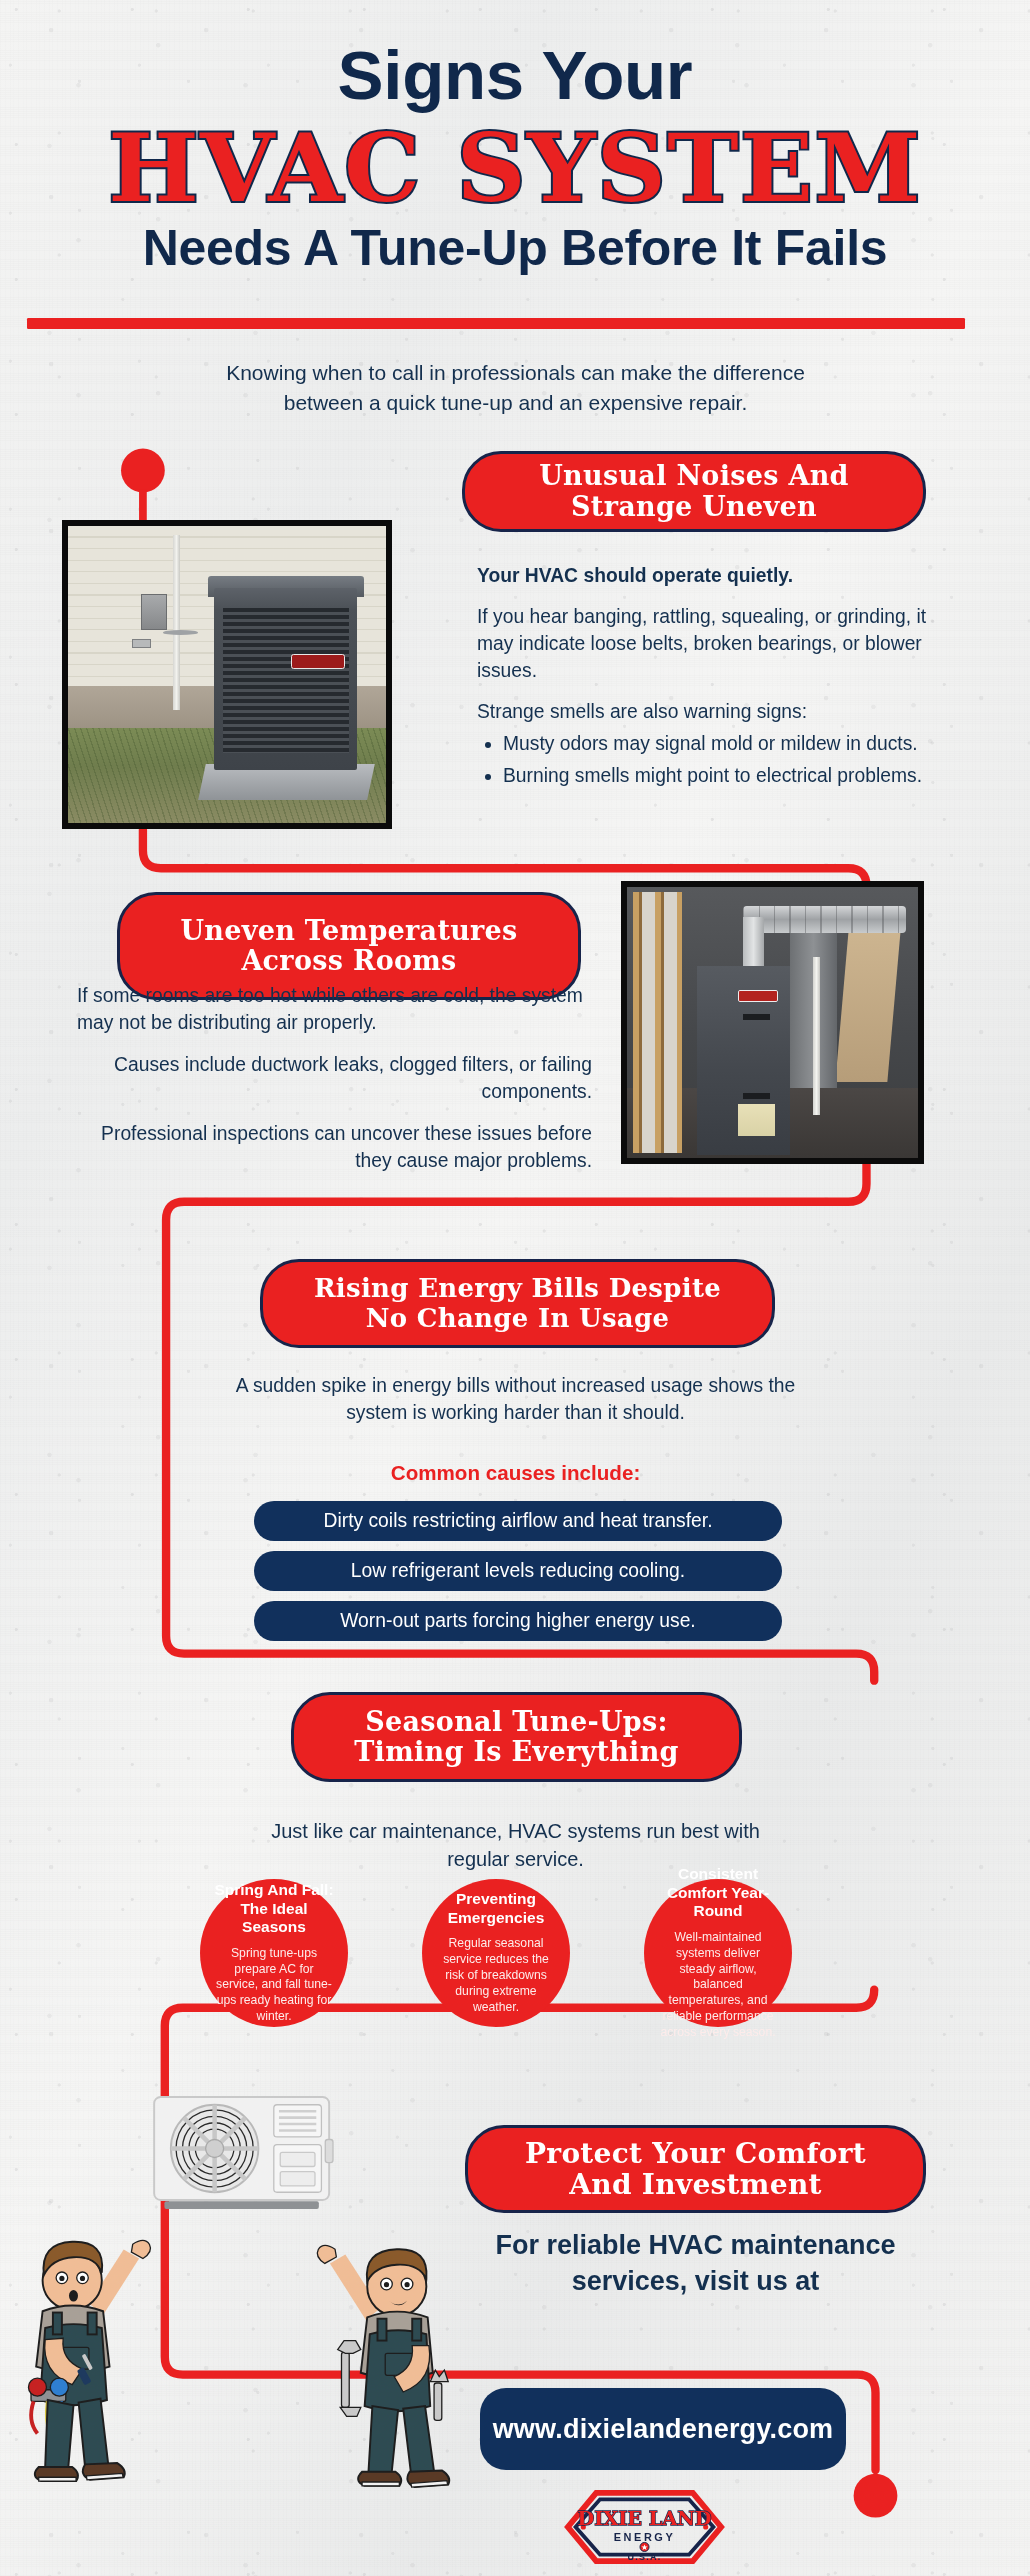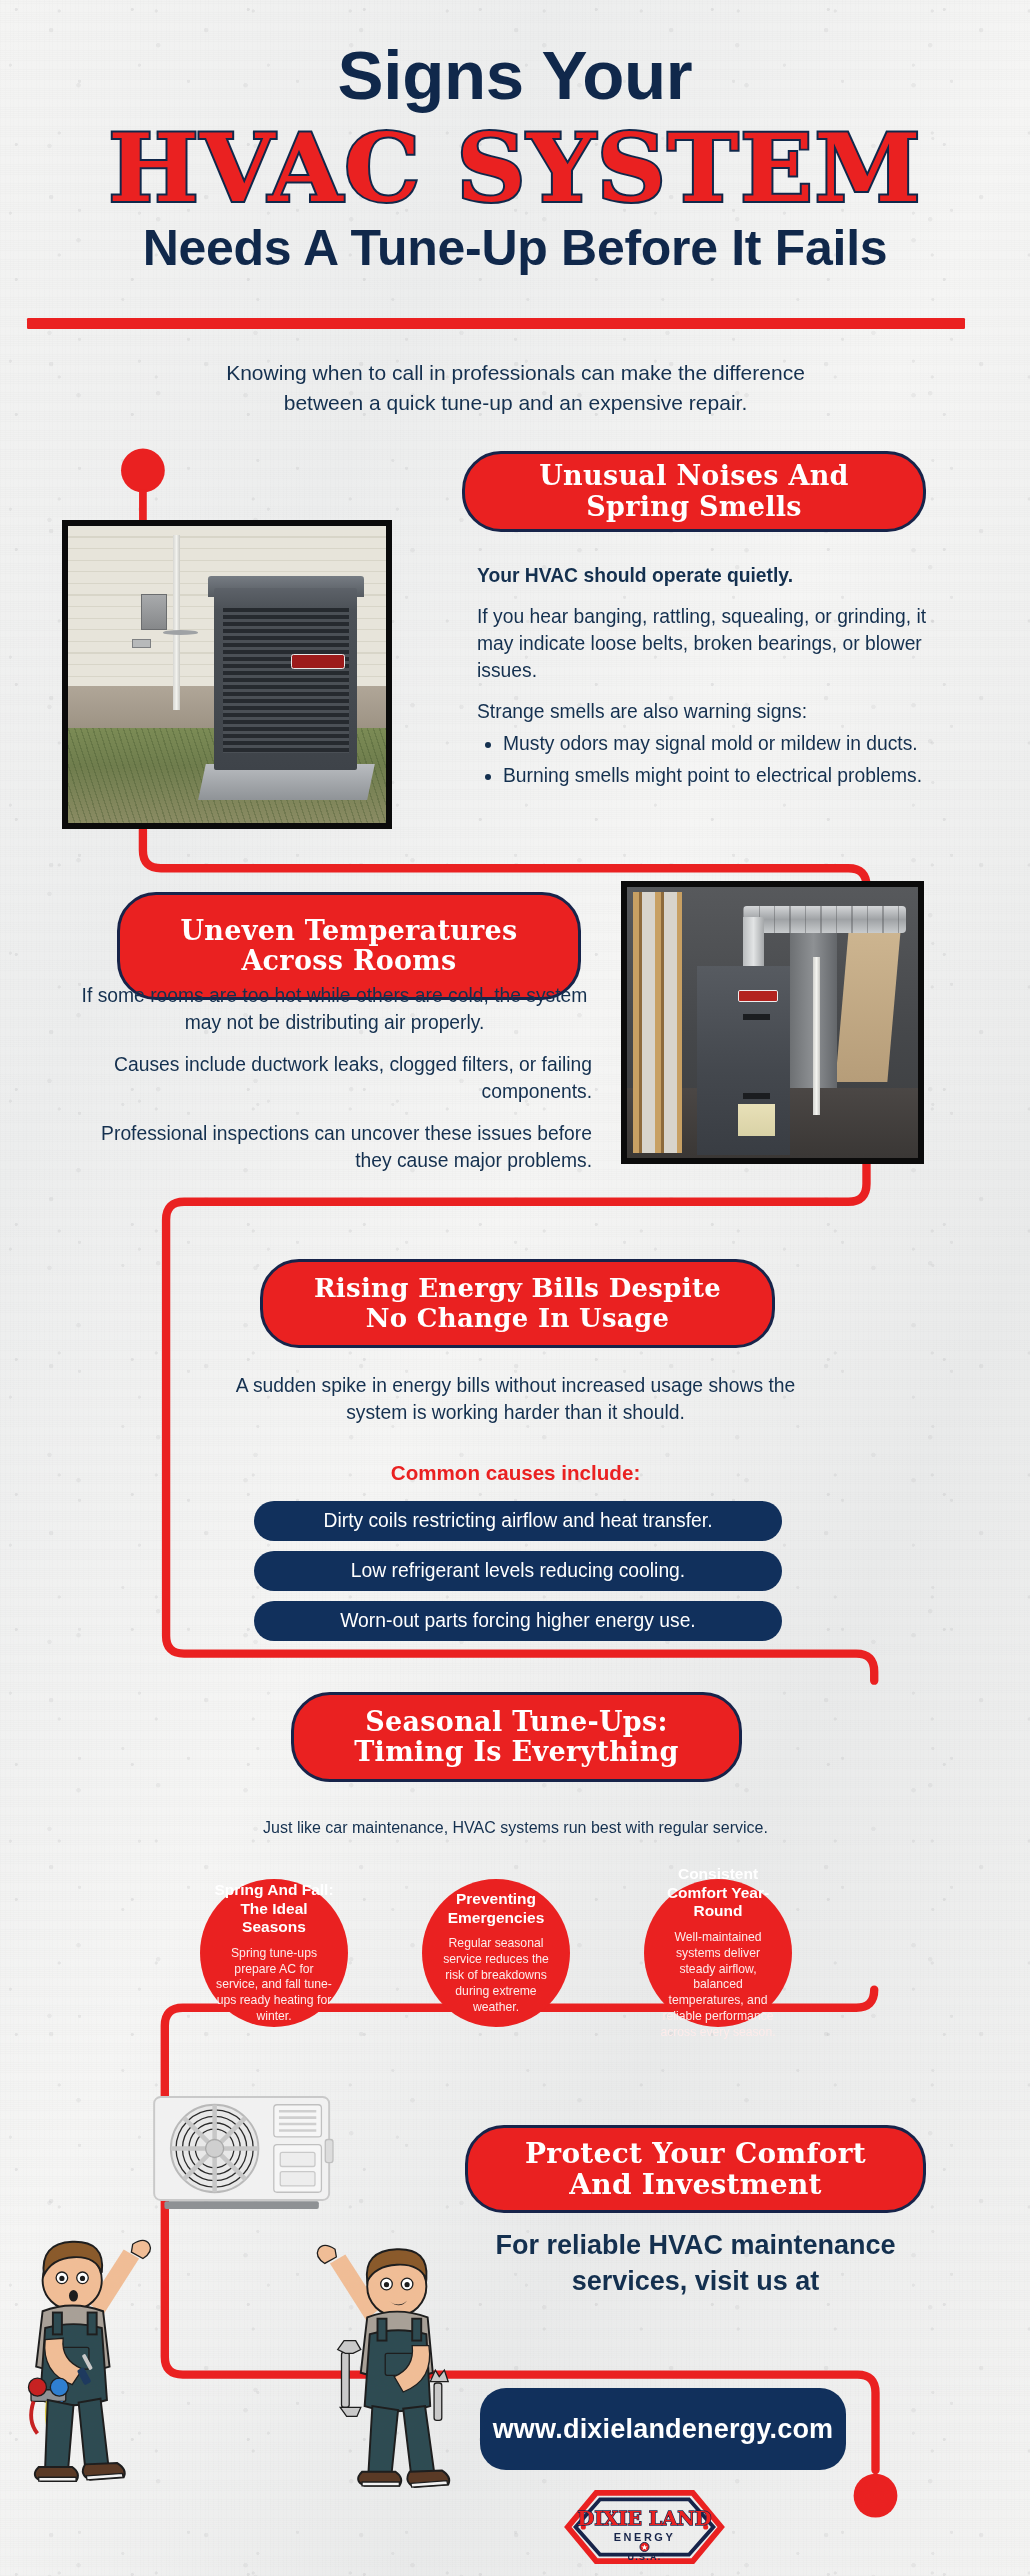--- a/index.html
+++ b/index.html
@@ -260,21 +260,21 @@
     <div class="ph1-flex"></div>
     <div class="ph1-pad"></div>
     <div class="ph1-cap"></div>
     <div class="ph1-unit"></div>
     <div class="ph1-badge"></div>
   </div>
 
   <div class="pill" style="left:462px; top:451px; width:464px; height:81px; font-size:27px;">
     <span>
       <span>Unusual Noises And</span><br>
-      <span>Spring Smells</span>
+      <span>Strange Uneven</span>
     </span>
   </div>
 
   <div class="body-txt" style="left:477px; top:562px; width:464px; font-size:19.3px; line-height:1.40;">
     <div class="lead">Your HVAC should operate quietly.</div>
     <div class="para">If you hear banging, rattling, squealing, or grinding, it may indicate loose belts, broken bearings, or blower issues.</div>
     <div class="para">Strange smells are also warning signs:</div>
     <ul class="bullets">
       <li>Musty odors may signal mold or mildew in ducts.</li>
       <li>Burning smells might point to electrical problems.</li>
@@ -298,21 +298,21 @@
   </div>
 
   <div class="pill" style="left:117px; top:892px; width:464px; height:108px; font-size:27px;">
     <span>
       <span>Uneven Temperatures</span><br>
       <span>Across Rooms</span>
     </span>
   </div>
 
   <div class="body-txt" style="left:77px; top:982px; width:515px; font-size:19.3px; line-height:1.42;">
-    <div style="text-align:center;">If some rooms are too hot while others are cold, the system may not be distributing air properly.</div>
+    <div style="text-align:left;">If some rooms are too hot while others are cold, the system may not be distributing air properly.</div>
     <div class="para" style="text-align:right;">Causes include ductwork leaks, clogged filters, or failing components.</div>
     <div class="para" style="text-align:right;">Professional inspections can uncover these issues before they cause major problems.</div>
   </div>
 
   <div class="pill" style="left:260px; top:1259px; width:515px; height:89px; font-size:26px;">
     <span>
       <span>Rising Energy Bills Despite</span><br>
       <span>No Change In Usage</span>
     </span>
   </div>
@@ -326,21 +326,21 @@
   <div class="chip" style="left:254px; top:1551px; width:528px; height:40px;">Low refrigerant levels reducing cooling.</div>
   <div class="chip" style="left:254px; top:1601px; width:528px; height:40px;">Worn-out parts forcing higher energy use.</div>
 
   <div class="pill" style="left:291px; top:1692px; width:451px; height:90px; font-size:27px;">
     <span>
       <span>Seasonal Tune-Ups:</span><br>
       <span>Timing Is Everything</span>
     </span>
   </div>
 
-  <div class="body-txt" style="left:245px; top:1817px; width:541px; font-size:16px; line-height:1.42; text-align:center;">Just like car maintenance, HVAC systems run best with regular service.</div>
+  <div class="body-txt" style="left:245px; top:1817px; width:541px; font-size:20px; line-height:1.42; text-align:center;">Just like car maintenance, HVAC systems run best with regular service.</div>
 
   <div class="circle" style="left:200px; top:1879px; width:148px; height:148px;">
     <div class="c-title">Spring And Fall: The Ideal Seasons</div>
     <div class="c-body">Spring tune-ups prepare AC for service, and fall tune-ups ready heating for winter.</div>
   </div>
 
   <div class="circle" style="left:422px; top:1879px; width:148px; height:148px;">
     <div class="c-title">Preventing Emergencies</div>
     <div class="c-body">Regular seasonal service reduces the risk of breakdowns during extreme weather.</div>
   </div>

